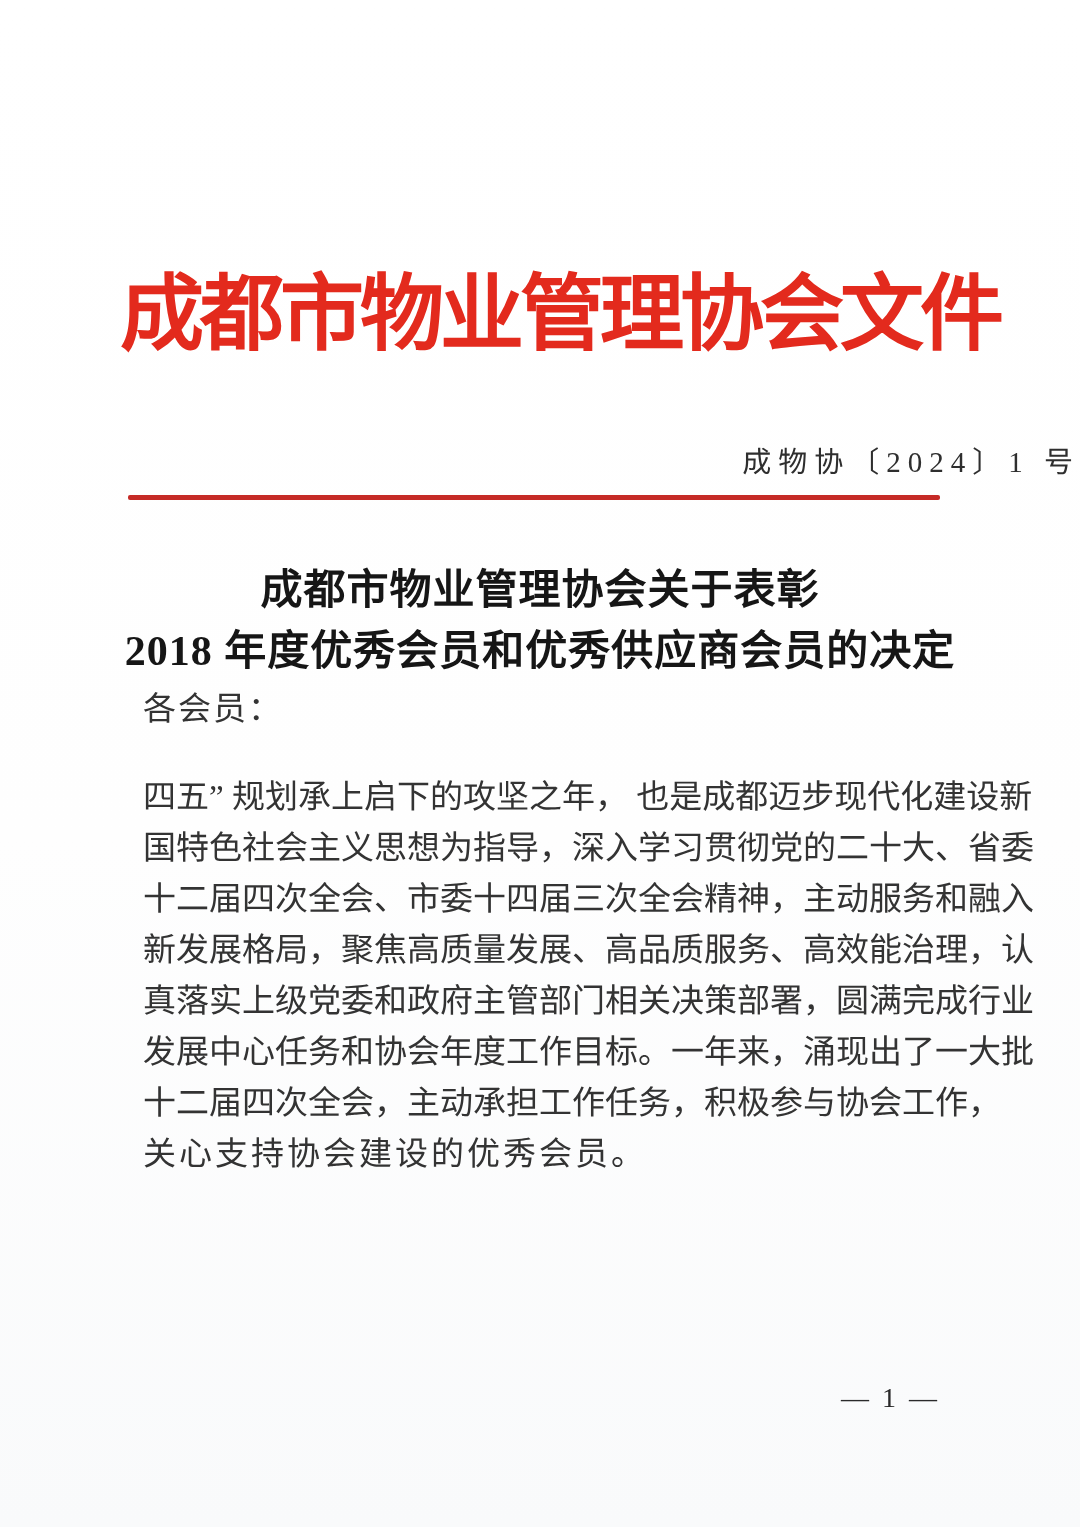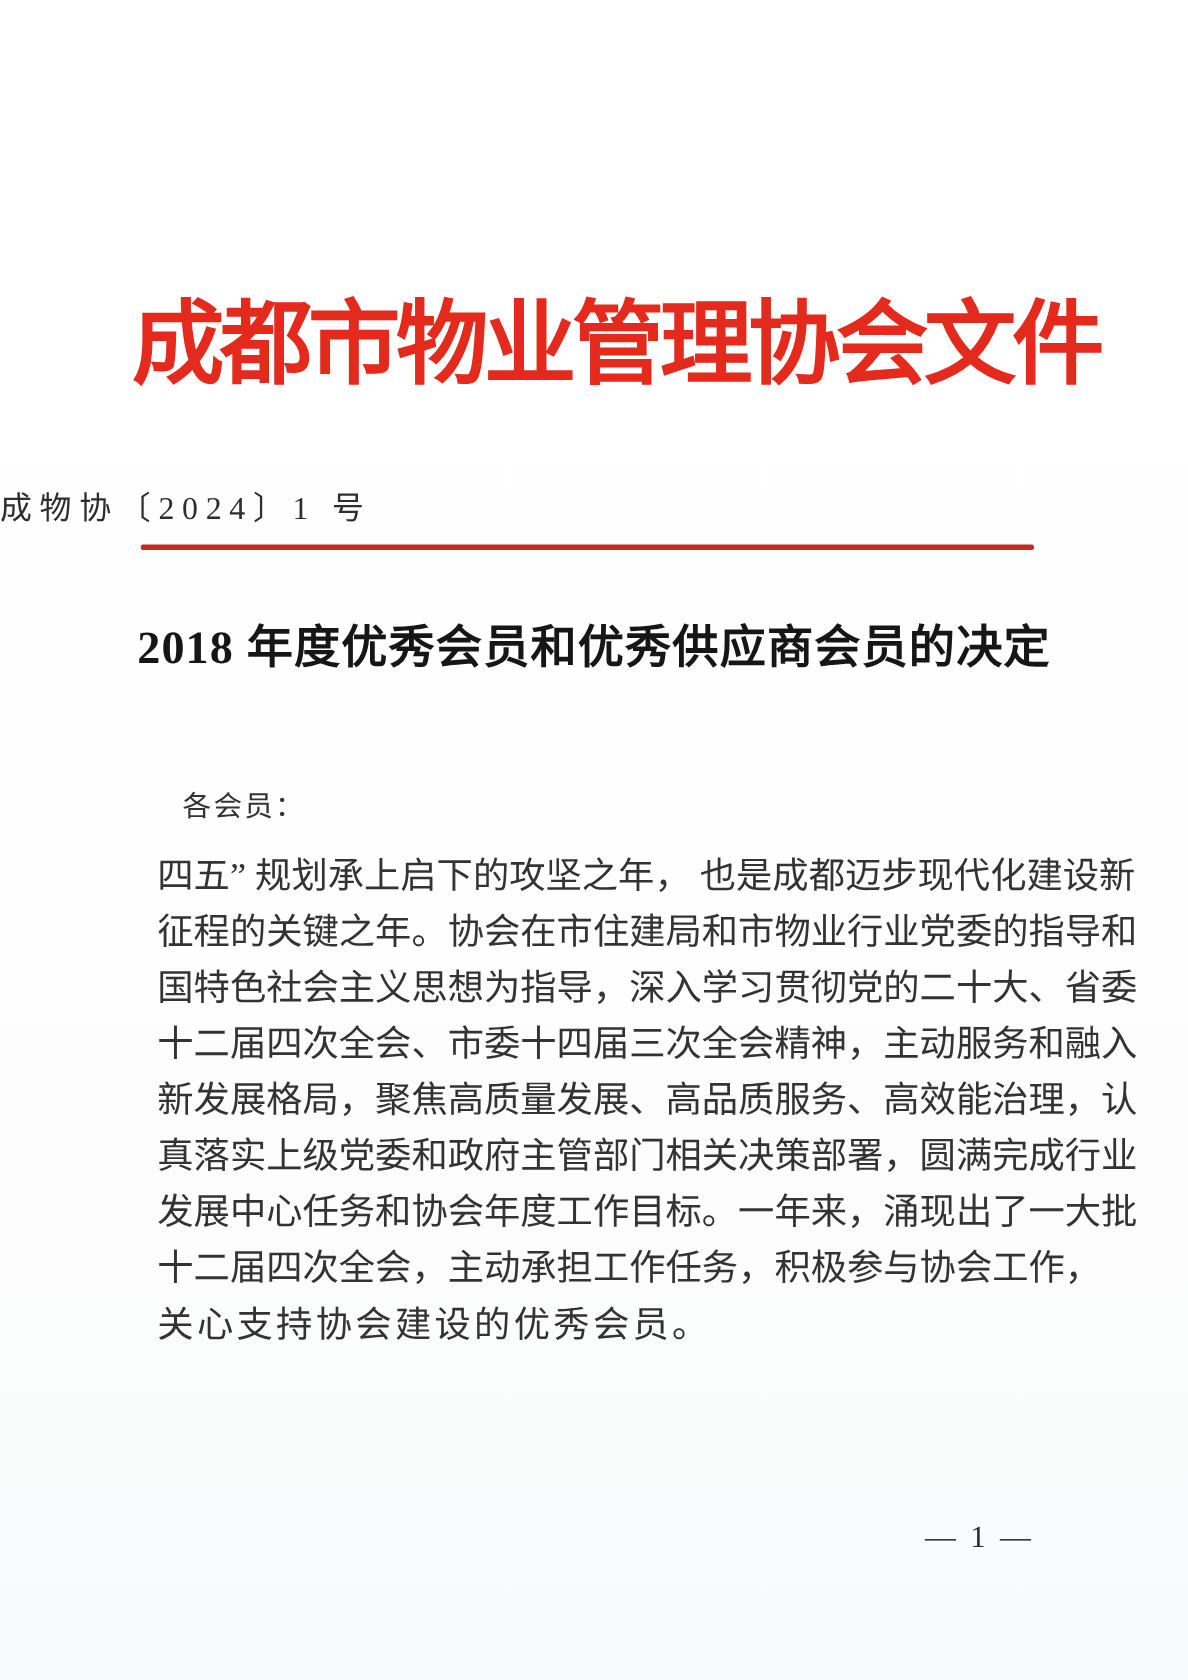--- a/index.html
+++ b/index.html
@@ -32,21 +32,21 @@
     white-space: nowrap;
     padding-left: 20px;
   }
 
   
   .doc-number {
     position: absolute;
     top: 438px;
     left: 0;
     width: 100%;
-    text-align: left;
+    text-align: right;
     font-size: 29px;
     letter-spacing: 7px;
     color: #2e2e2e;
     white-space: nowrap;
   }
 
   
   .rule {
     position: absolute;
     top: 495px;
@@ -67,29 +67,28 @@
     font-weight: bold;
     font-size: 42px;
     line-height: 61px;
     color: var(--title_black, #161616);
     letter-spacing: 1px;
   }
 
   
   .salutation {
     position: absolute;
-    top: 708px;
+    top: 684px;
     left: 143px;
     width: 798px;
     height: 51px;
     line-height: 51px;
-    font-size: 26px;
+    font-size: 33px;
     color: var(--body_text, #333333);
     letter-spacing: 2px;
-    margin-left: 23px;
   }
 
   
   .body-block {
     position: absolute;
     top: 772px;
     left: 143px;
     width: 798px;
     color: var(--body_text, #333333);
     font-size: 33px;
@@ -126,28 +125,28 @@
 
 <div class="page">
 
   <div class="masthead">成都市物业管理协会文件</div>
 
   <div class="doc-number">成物协〔2024〕1 号</div>
 
   <div class="rule"></div>
 
   <div class="doc-title">
+    <div>成都市物业管理协会关于表彰</div>
     <div>2018 年度优秀会员和优秀供应商会员的决定</div>
   </div>
 
   <div class="salutation">各会员：</div>
 
   <div class="body-block">
     <div class="body-line">四五” 规划承上启下的攻坚之年， 也是成都迈步现代化建设新</div>
-    <div class="body-line">征程的关键之年。协会在市住建局和市物业行业党委的指导和</div>
     <div class="body-line">国特色社会主义思想为指导，深入学习贯彻党的二十大、省委</div>
     <div class="body-line">十二届四次全会、市委十四届三次全会精神，主动服务和融入</div>
     <div class="body-line">新发展格局，聚焦高质量发展、高品质服务、高效能治理，认</div>
     <div class="body-line">真落实上级党委和政府主管部门相关决策部署，圆满完成行业</div>
     <div class="body-line">发展中心任务和协会年度工作目标。一年来，涌现出了一大批</div>
     <div class="body-line">十二届四次全会，主动承担工作任务，积极参与协会工作，</div>
     <div class="body-line last">关心支持协会建设的优秀会员。</div>
   </div>
 
   <div class="page-number">— 1 —</div>

